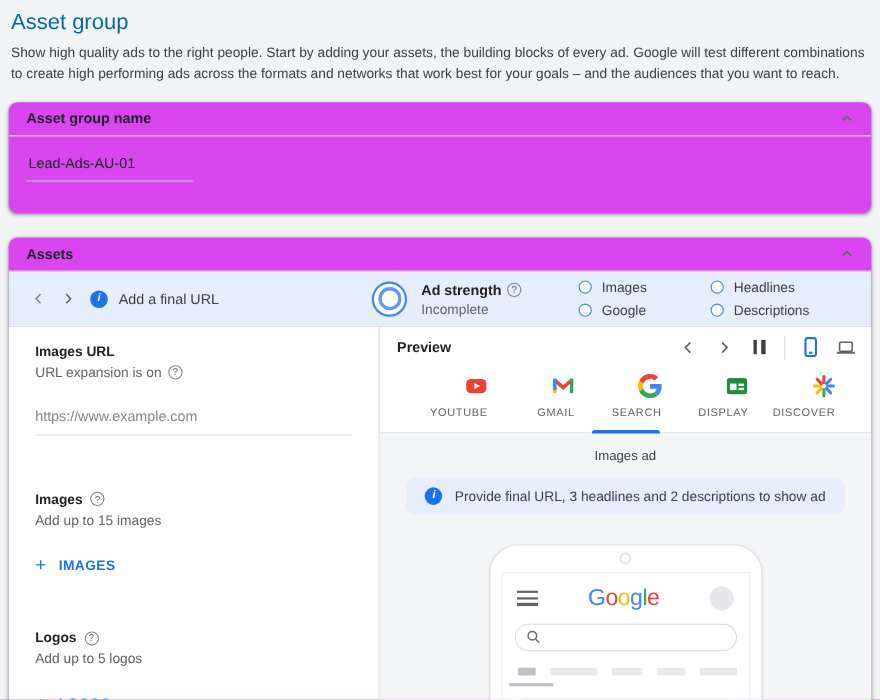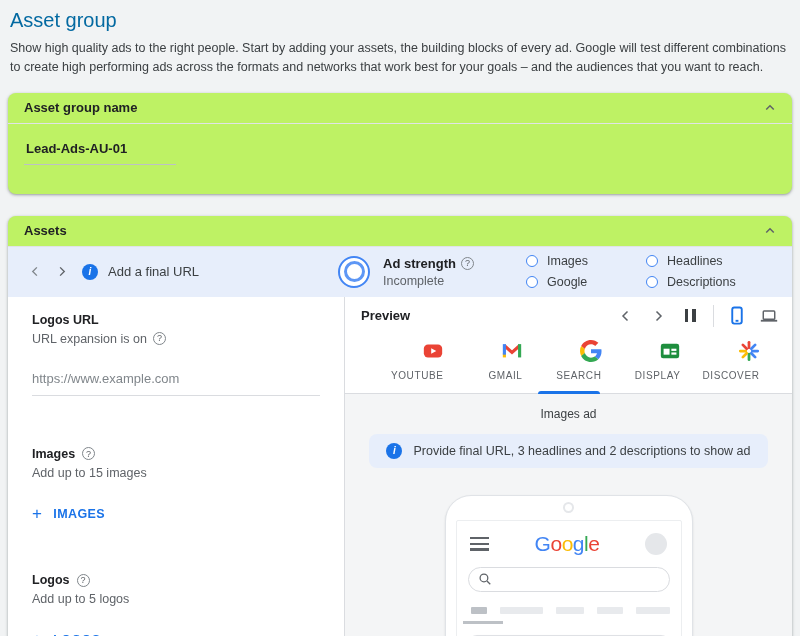--- a/index.html
+++ b/index.html
@@ -7,33 +7,33 @@
   body {
     background:#f1f3f4;
     font-family:"Liberation Sans", sans-serif;
     color:#202124;
     font-size:13px;
   }
   .page { padding:0 8px; }
   .page-title { font-size:20px; font-weight:400; color:#0369a1; margin:9px 2px 7px; }
   .page-desc { font-size:12.5px; line-height:1.55; color:#3c4043; margin:0 2px 15px; }
 
-  .card { background:#bef264; border-radius:8px;
+  .card { background:#d946ef; border-radius:8px;
     box-shadow:0 1px 2px rgba(60,64,67,.3), 0 1px 3px 1px rgba(60,64,67,.15); }
   .card-header { display:flex; align-items:center; justify-content:space-between;
     padding:8px 16px; border-bottom:1px solid #e0e3e7; height:31px; }
   .card-title { font-size:13px; font-weight:700; color:#202124; }
   .chev-up { width:12px; height:12px; color:#5f6368; cursor:pointer; }
 
   
   .card-name { margin-bottom:22px; }
   .name-body { padding:13px 16px 29px; }
   .name-input { border:none; outline:none; border-bottom:1px solid #bdc1c6;
     font-size:13px; color:#202124; width:152px; padding:4px 2px 8px;
-    font-family:"Liberation Sans", sans-serif; background:transparent;font-weight:bold; }
+    font-family:"Liberation Sans", sans-serif; background:transparent; }
 
   
   .asset-bar { height:50px; background:#e7eefb; display:flex; align-items:center; }
   .bar-left { width:330px; display:flex; align-items:center; padding-left:14px; gap:0; }
   .nav-btn { width:26px; height:26px; display:flex; align-items:center; justify-content:center;
     cursor:pointer; color:#5f6368; }
   .nav-btn.prev { color:#80868b; }
   .info-dot { width:16px; height:16px; border-radius:50%; background:#1a73e8; color:#fff;
     font-size:10px; font-weight:700; display:flex; align-items:center; justify-content:center;
     margin:0 10px 0 8px; font-style:italic; }
@@ -185,21 +185,21 @@
           <span>Descriptions</span>
         </span>
       </div>
     </div>
 
     <div class="assets-content">
 
       <div class="left-panel">
         <div>
           <div class="sec-title">
-            <span>Logos URL</span>
+            <span>Images URL</span>
           </div>
           <div class="sec-sub" style="display:flex;align-items:center;gap:6px">
             <span>URL expansion is on</span>
             <span class="help-circle">?</span>
           </div>
           <input class="url-input" type="text" placeholder="https://www.example.com" style="">
         </div>
 
         <div class="sec">
           <div class="sec-title">

